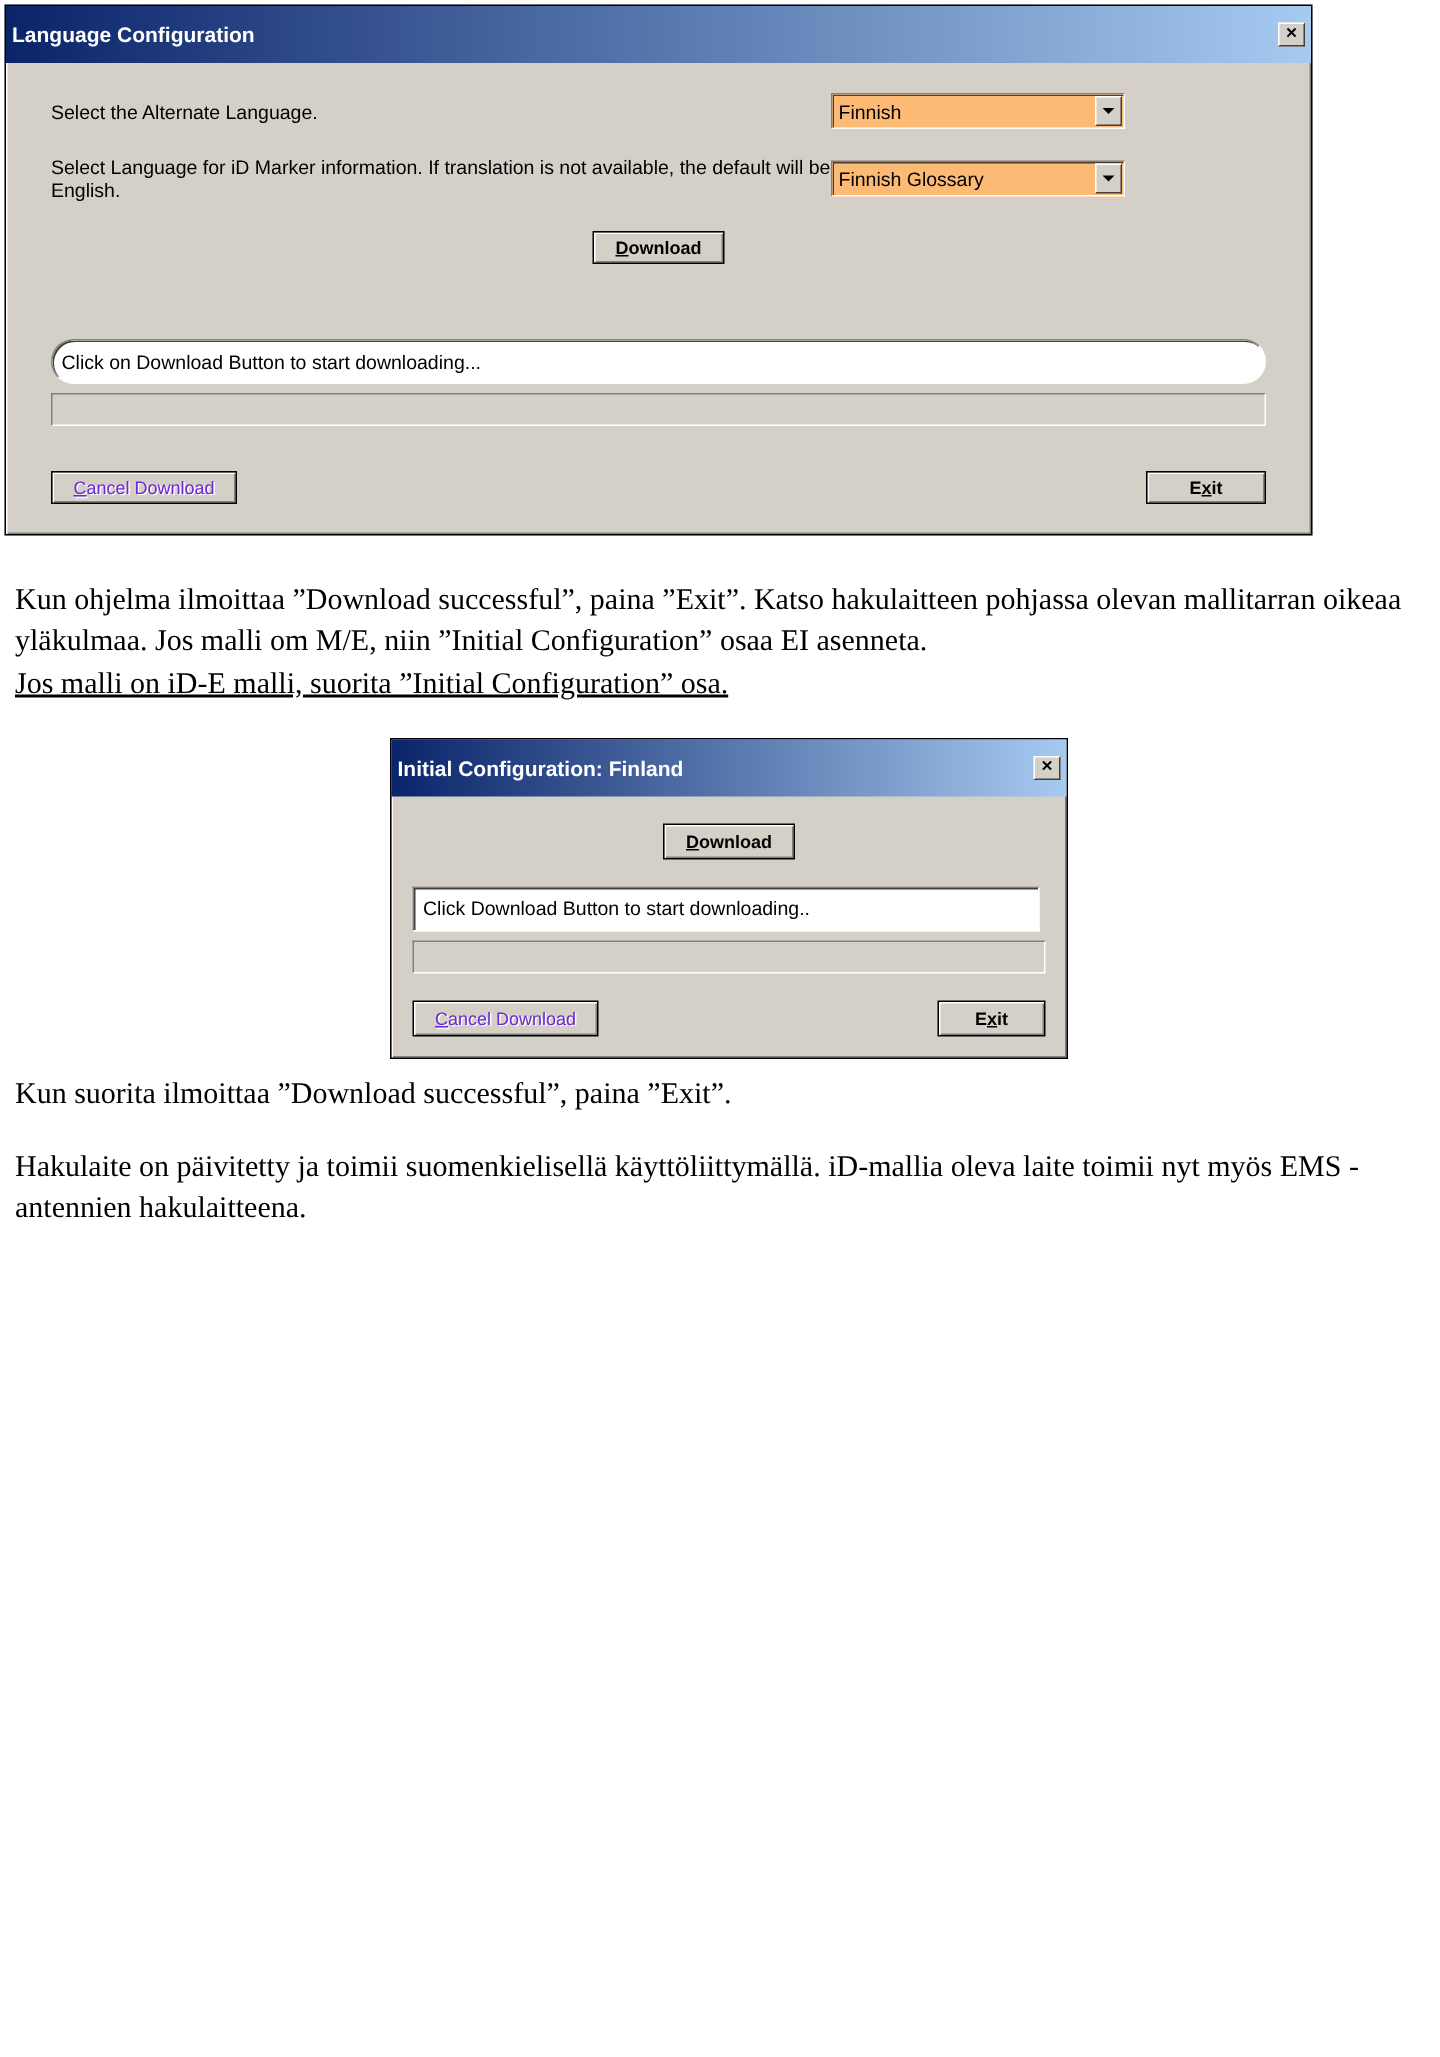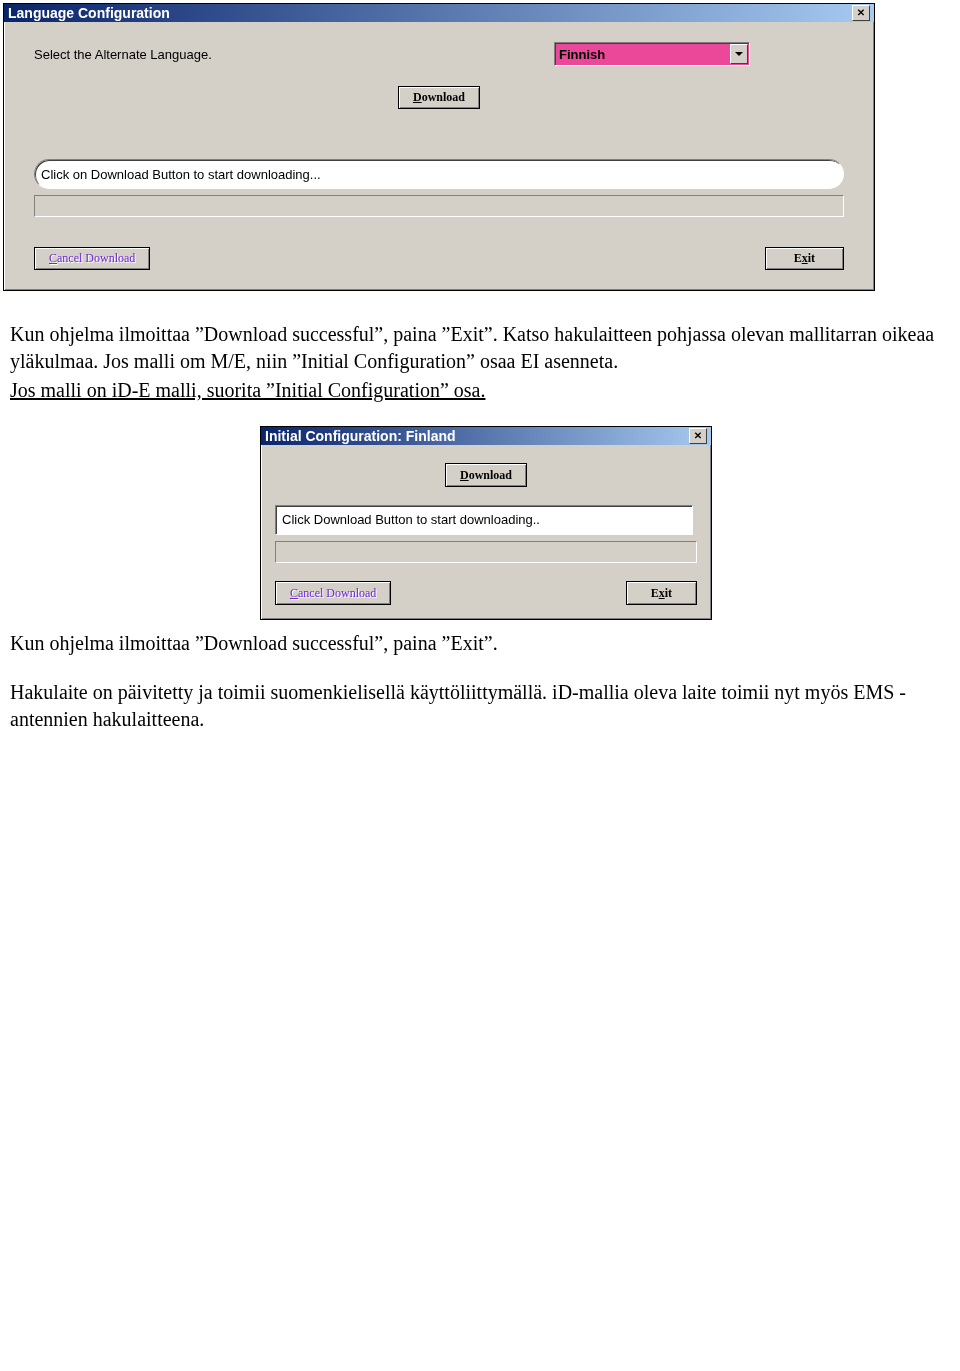--- a/index.html
+++ b/index.html
@@ -22,21 +22,21 @@
   .win1 {
     margin: 3px 3px 0 3px;
     width: 870px;
   }
   .titlebar {
     background: linear-gradient(to right, #0a246a, #a6caf0);
     color: #fff;
     font-weight: bold;
     font-size: 14px;
     font-family: Tahoma, Arial, sans-serif;
-    padding: 0 4px;
+    padding: 10px 4px;
     display: flex;
     justify-content: space-between;
     align-items: center;
     height: 18px;
   }
   .close-btn {
     width: 16px;
     height: 14px;
     background: #d4d0c8;
     border: 1px solid #fff;
@@ -61,32 +61,31 @@
     display: flex;
     align-items: center;
     margin-bottom: 18px;
   }
   .row .label {
     flex: 0 0 520px;
   }
   .dropdown {
     width: 190px;
     height: 22px;
-    background: #ec4899;
+    background: #fdba74;
     border-top: 1px solid #808080;
     border-left: 1px solid #808080;
     border-right: 1px solid #fff;
     border-bottom: 1px solid #fff;
     box-shadow: inset 1px 1px 0 #404040;
     display: flex;
     align-items: center;
     padding-left: 4px;
     font-size: 13px;
     position: relative;
-    font-weight: bold;
   }
   .dropdown .dd-arrow {
     position: absolute;
     right: 1px;
     top: 1px;
     width: 16px;
     height: 18px;
     background: #d4d0c8;
     border: 1px solid #fff;
     border-right-color: #404040;
@@ -101,21 +100,21 @@
     border-right: 4px solid transparent;
     border-top: 4px solid #000;
   }
   .btn {
     display: inline-block;
     background: #d4d0c8;
     border: 1px solid #000;
     box-shadow: inset 1px 1px 0 #fff, inset -1px -1px 0 #808080;
     padding: 3px 14px;
     font-size: 12px;
-    font-family: Liberation Serif, serif;
+    font-family: Liberation Sans, sans-serif;
     font-weight: bold;
     color: #000;
     text-align: center;
   }
   .btn.disabled {
     color: #6d28d9;
     text-shadow: 1px 1px 0 #fff;
     font-weight: normal;
   }
   .btn .u {
@@ -193,20 +192,27 @@
       <div class="close-btn">✕</div>
     </div>
     <div class="win-body">
       <div class="row">
         <div class="label">Select the Alternate Language.</div>
         <div class="dropdown">
           <span>Finnish</span>
           <div class="dd-arrow"></div>
         </div>
       </div>
+      <div class="row">
+        <div class="label">Select Language for iD Marker information.  If translation is not available, the default will be English.</div>
+        <div class="dropdown">
+          <span>Finnish Glossary</span>
+          <div class="dd-arrow"></div>
+        </div>
+      </div>
       <div class="center" style="margin-top:20px;">
         <span class="btn"><span class="u">D</span><span>ownload</span></span>
       </div>
       <div class="status-box" style="margin-top:50px;border-radius:15px;">
         <span>Click on Download Button to start downloading...</span>
       </div>
       <div class="progress-box"></div>
       <div class="bottom-row">
         <span class="btn disabled"><span class="u">C</span><span>ancel Download</span></span>
         <span class="btn" style="padding:3px 28px;">E<span class="u">x</span><span>it</span></span>
@@ -231,18 +237,18 @@
           <span>Click Download Button to start downloading..</span>
         </div>
         <div class="progress-box"></div>
         <div class="bottom-row">
           <span class="btn disabled"><span class="u">C</span><span>ancel Download</span></span>
           <span class="btn" style="padding:3px 24px;">E<span class="u">x</span><span>it</span></span>
         </div>
       </div>
     </div>
 
-    <p>Kun ohjelma ilmoittaa ”Download successful”, paina ”Exit”.</p>
+    <p>Kun suorita ilmoittaa ”Download successful”, paina ”Exit”.</p>
     <p>Hakulaite on päivitetty ja toimii suomenkielisellä  käyttöliittymällä. iD-mallia oleva laite toimii nyt myös EMS -antennien hakulaitteena.</p>
   </div>
 
 
 </div>
 
 </body></html>

